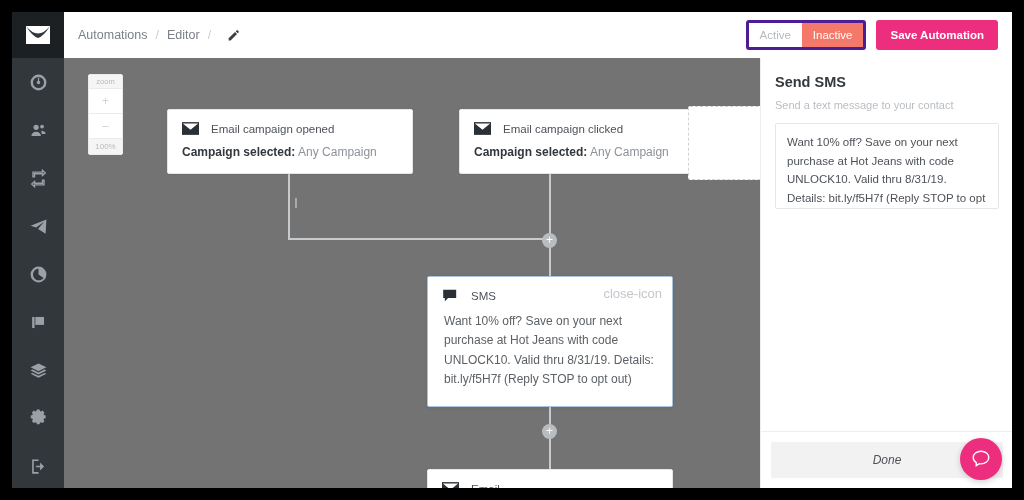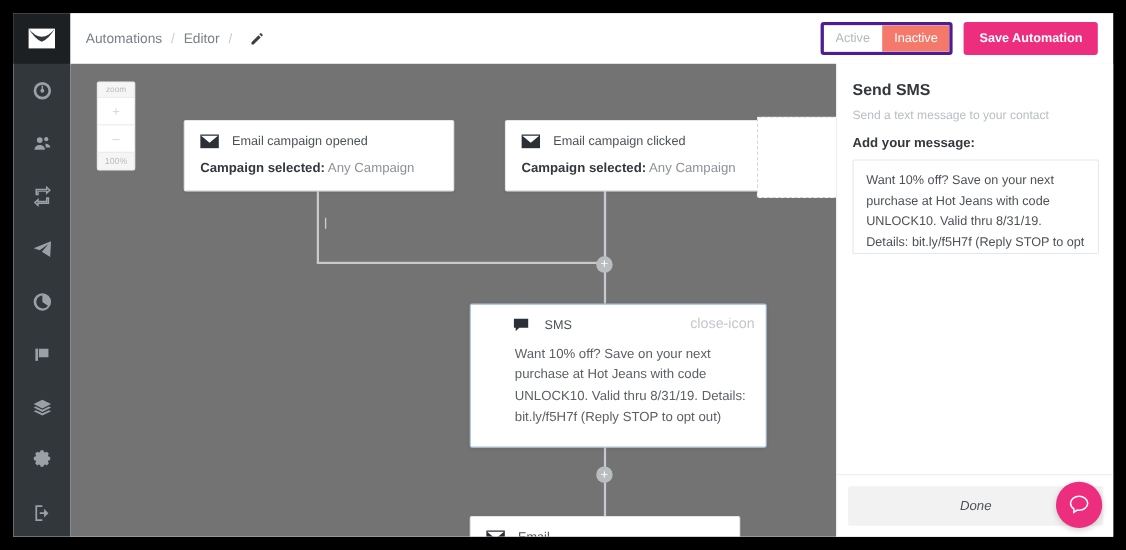--- a/index.html
+++ b/index.html
@@ -257,21 +257,21 @@
       <div class="node-body">
         <b>Campaign selected:</b>
         <span>Any Campaign</span>
       </div>
     </div>
 
     <div id="placeholder" style="left:624px;top:48px;width:120px;height:72px;">
       
     </div>
 
-    <div class="node selected" style="left:363px;top:218px;width:244px;padding-left:24px;">
+    <div class="node selected" style="left:363px;top:218px;width:244px;">
       <div class="node-head">
         <svg class="node-icon" viewBox="0 0 20 16">
           <path d="M1 1h16v10H7l-4 4v-4H1z" fill="#2b3036"></path>
         </svg>
         <span class="node-title">SMS</span>
         <span class="node-close">close-icon</span>
       </div>
       <div class="sms-text">Want 10% off? Save on your next purchase at Hot Jeans with code UNLOCK10. Valid thru 8/31/19. Details: bit.ly/f5H7f (Reply STOP to opt out)</div>
     </div>
 
@@ -283,21 +283,20 @@
         </svg>
         <span class="node-title">Email</span>
       </div>
     </div>
   </div>
 
   <div id="panel">
     <div id="panel-body">
       <h2 id="panel-title">Send SMS</h2>
       <p id="panel-sub">Send a text message to your contact</p>
-      <p id="panel-label">Add your message:</p>
       <textarea id="msg-box" placeholder="Add your message" style="">Want 10% off? Save on your next purchase at Hot Jeans with code UNLOCK10. Valid thru 8/31/19. Details: bit.ly/f5H7f (Reply STOP to opt out)</textarea>
     </div>
     <div id="panel-footer">
       <button id="done-btn">Done</button>
     </div>
   </div>
 
   <div id="help-bubble">
     <svg viewBox="0 0 24 24" width="22" height="22">
       <path d="M12 3.5c-4.7 0-8.5 3.1-8.5 6.9 0 2.2 1.3 4.2 3.3 5.5v3.4l3.3-2.2c.6.1 1.3.2 1.9.2 4.7 0 8.5-3.1 8.5-6.9S16.7 3.5 12 3.5z" fill="none" stroke="#fff" stroke-width="1.5"></path>

